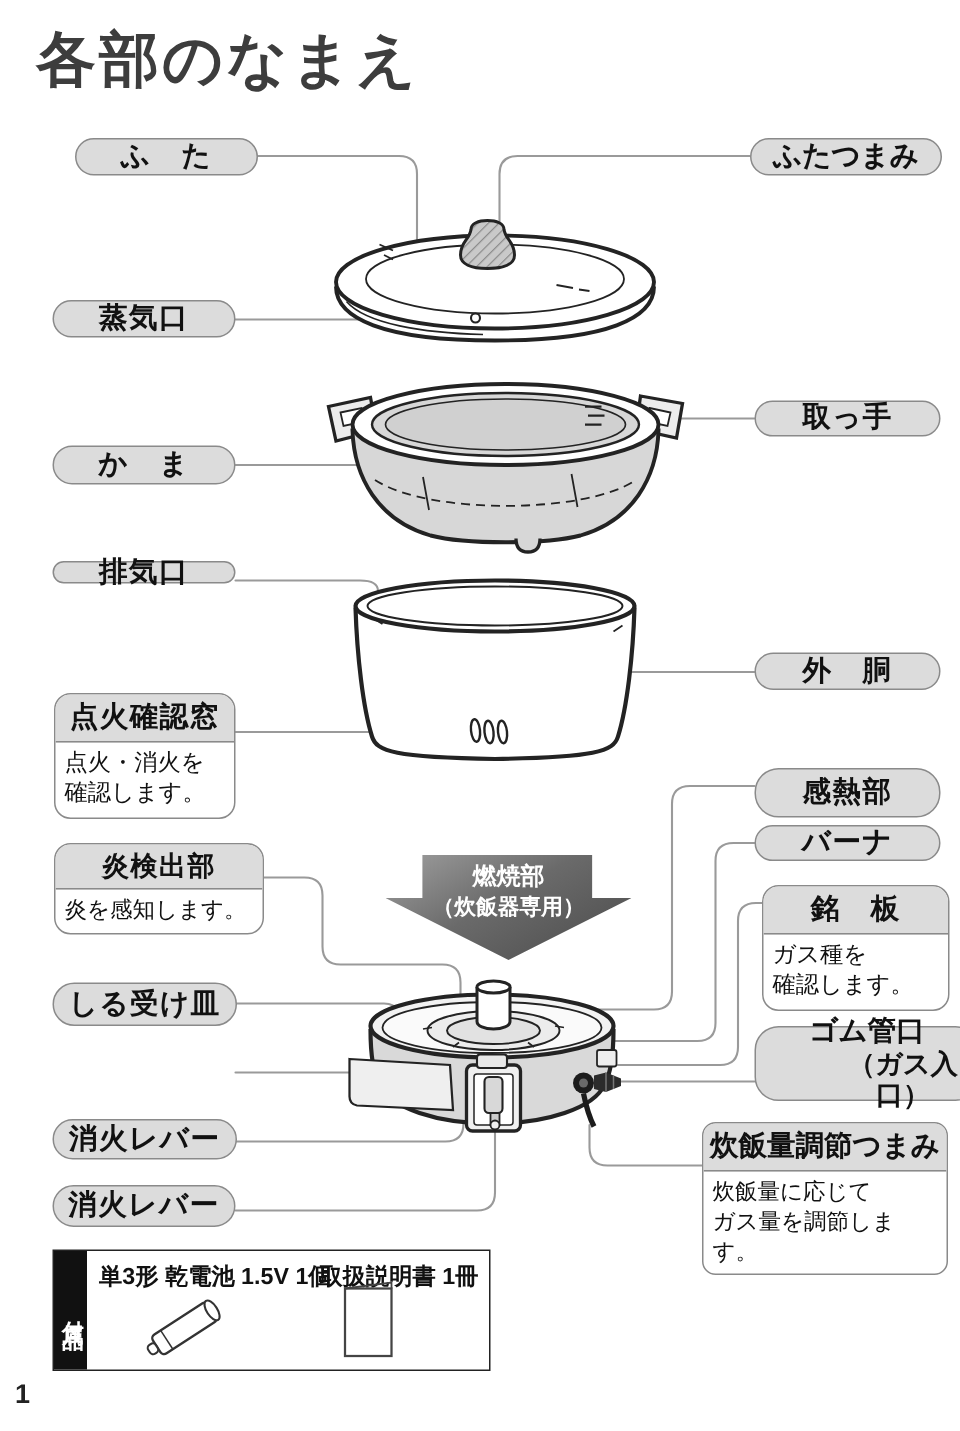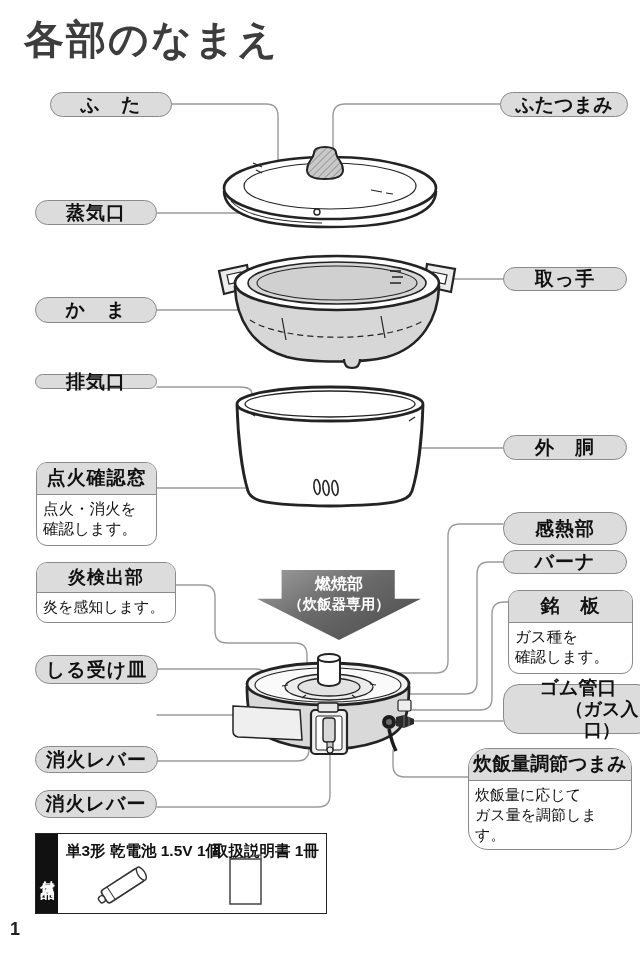--- a/index.html
+++ b/index.html
@@ -185,21 +185,21 @@
       <div>ガス種を</div>
       <div>確認します。</div>
     </div>
   </div>
 
   <div class="pill" style="left:503px;top:684px;width:150px;height:50px;letter-spacing:0;">
     <div>ゴム管口</div>
     <div class="l2">（ガス入口）</div>
   </div>
 
-  <div class="note" style="left:468px;top:748px;width:164px;border-radius:20px;">
+  <div class="note" style="left:468px;top:748px;width:164px;border-radius:9px;">
     <div class="nt" style="letter-spacing:0;">炊飯量調節つまみ</div>
     <div class="nb" style="font-size:15px;">
       <div>炊飯量に応じて</div>
       <div>ガス量を調節します。</div>
     </div>
   </div>
 
   <div id="combustion-arrow">
     <div class="a1">燃焼部</div>
     <div class="a2">（炊飯器専用）</div>

